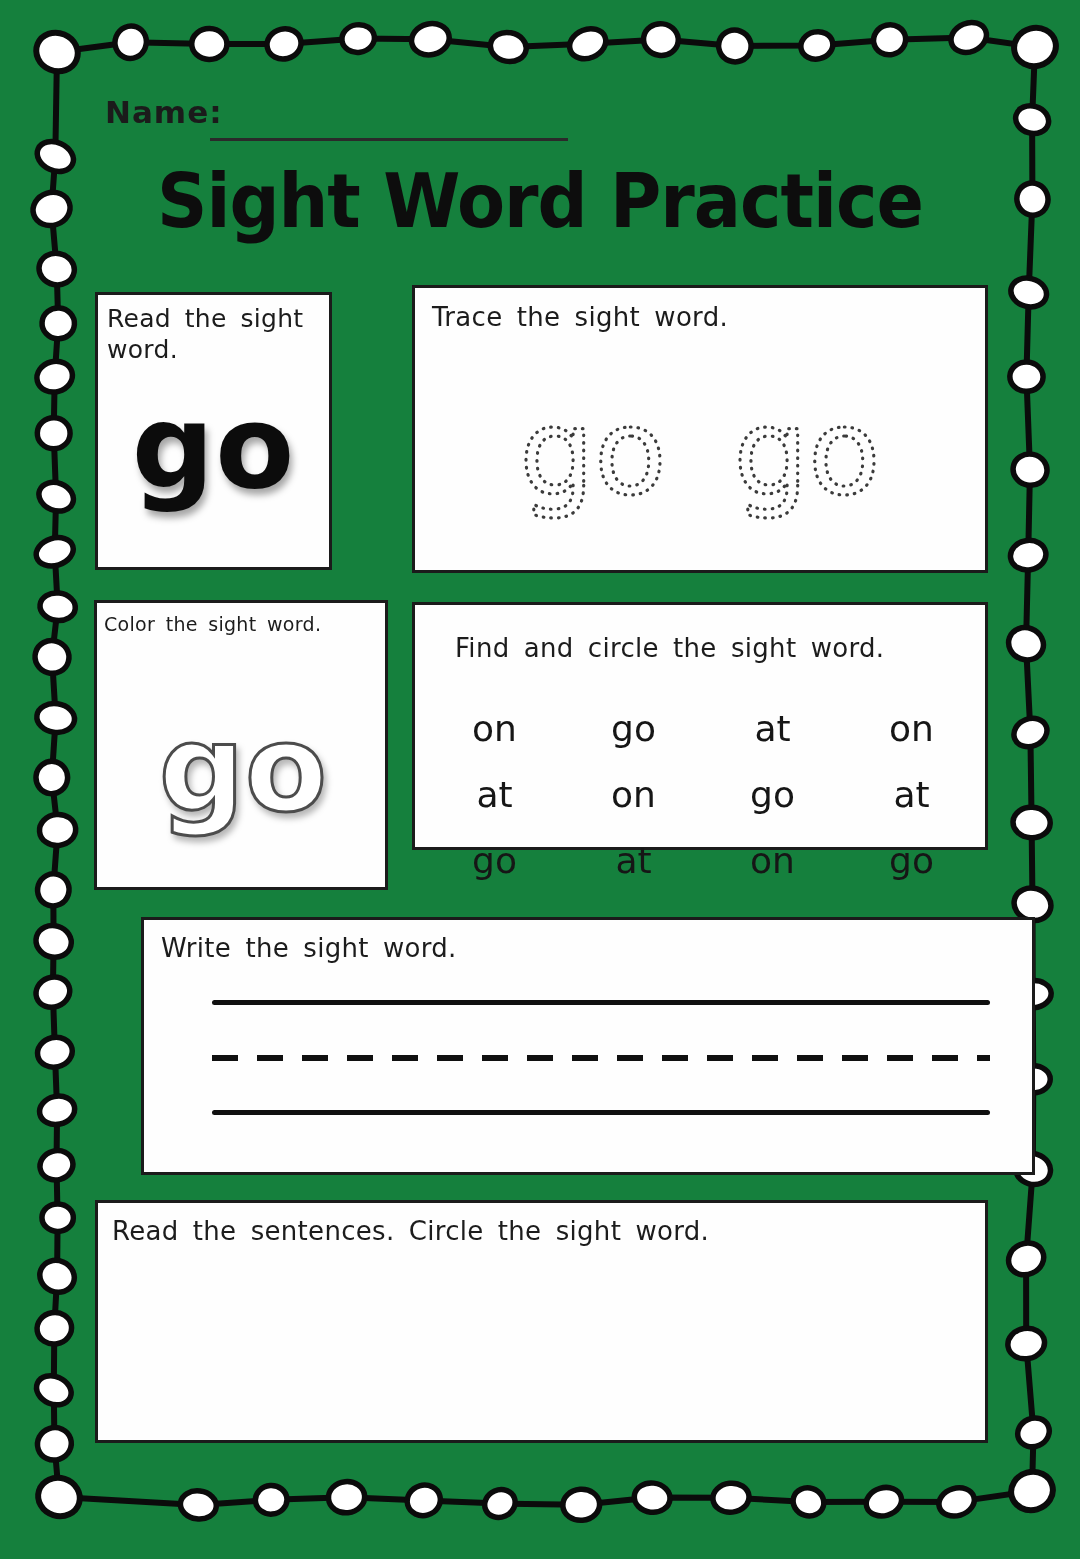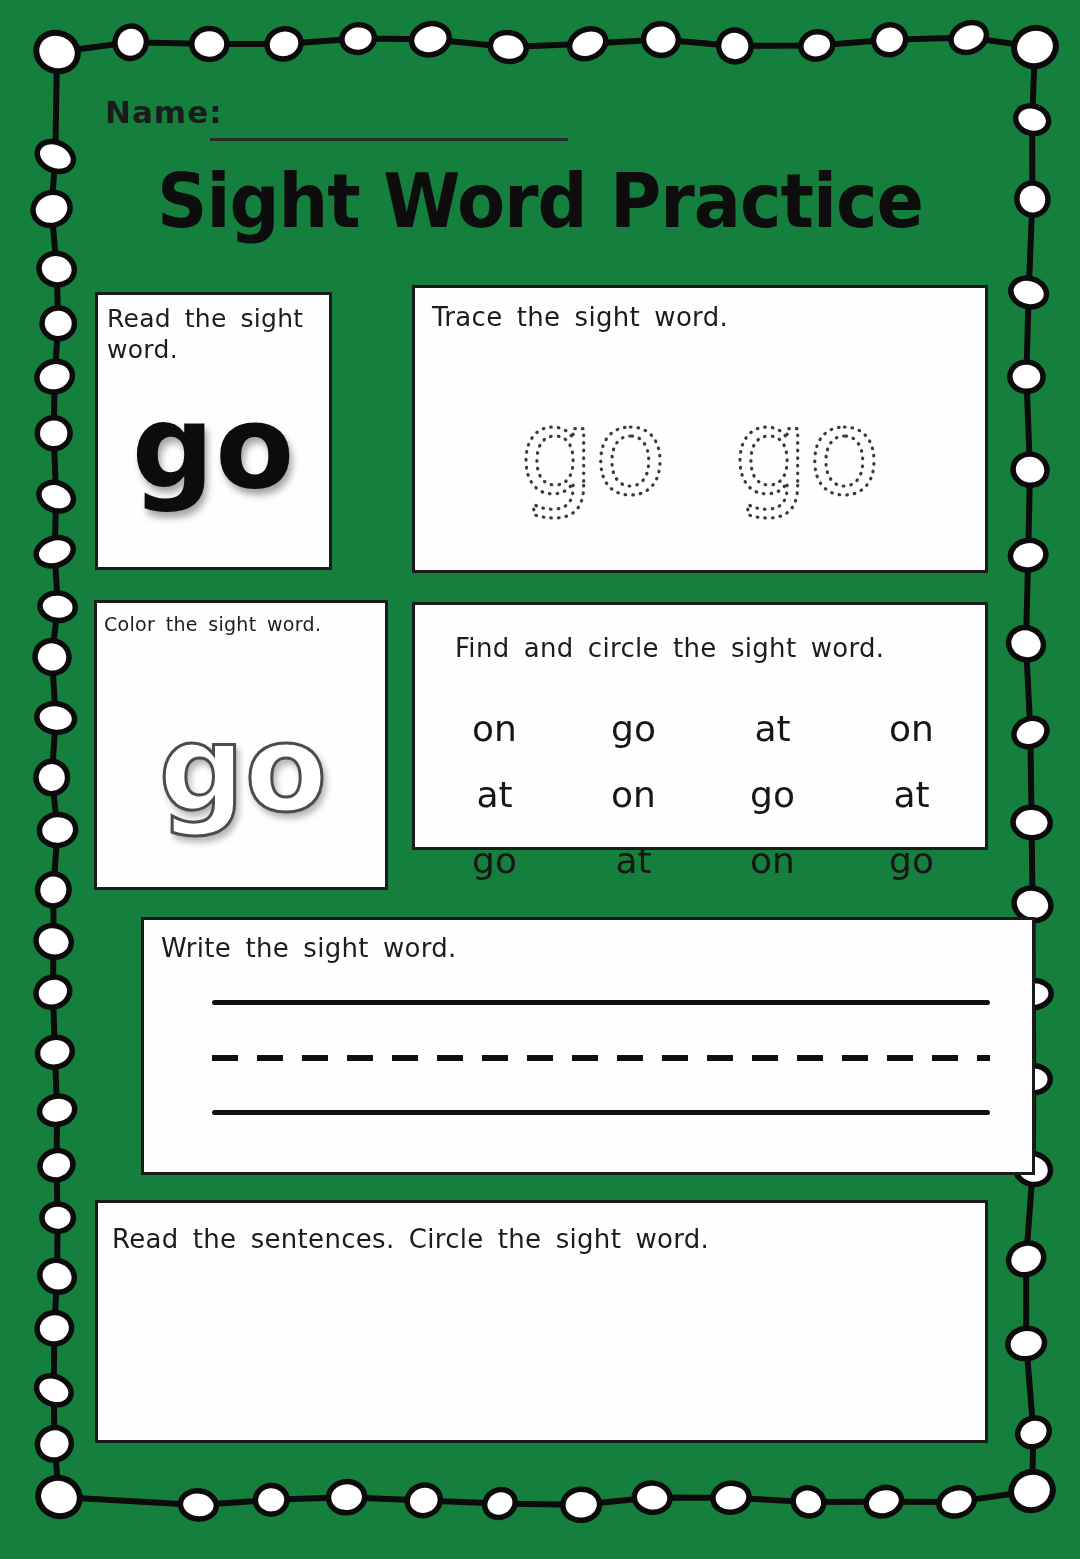--- a/index.html
+++ b/index.html
@@ -39,21 +39,21 @@
 
   .box-label{
     font-size:26px;color:#1c1c1c;letter-spacing:0.3px;word-spacing:0.22em;
     line-height:1.25;
   }
   .box-read .box-label {padding:8px 6px 0 9px;font-size:25px;}
   .box-trace .box-label{padding:13px 0 0 17px;}
   .box-color .box-label{padding:10px 2px 0 7px;font-size:19px;}
   .box-find .box-label {padding:27px 6px 0 28px;}
   .box-write .box-label{padding:12px 6px 0 17px;}
-  .box-sent .box-label {padding:12px 6px 0 14px;margin-top:8px;}
+  .box-sent .box-label {padding:12px 6px 0 14px;}
 
   .big-word{
     position:absolute;left:0;top:52px;width:100%;height:200px;
     display:flex;align-items:center;justify-content:center;
     font-size:115px;font-weight:bold;color:#0c0c0c;
     text-shadow:3px 6px 7px rgba(0,0,0,0.35);
     letter-spacing:1px;
   }
   .fillsvg{position:absolute;left:0;top:0;}
 

